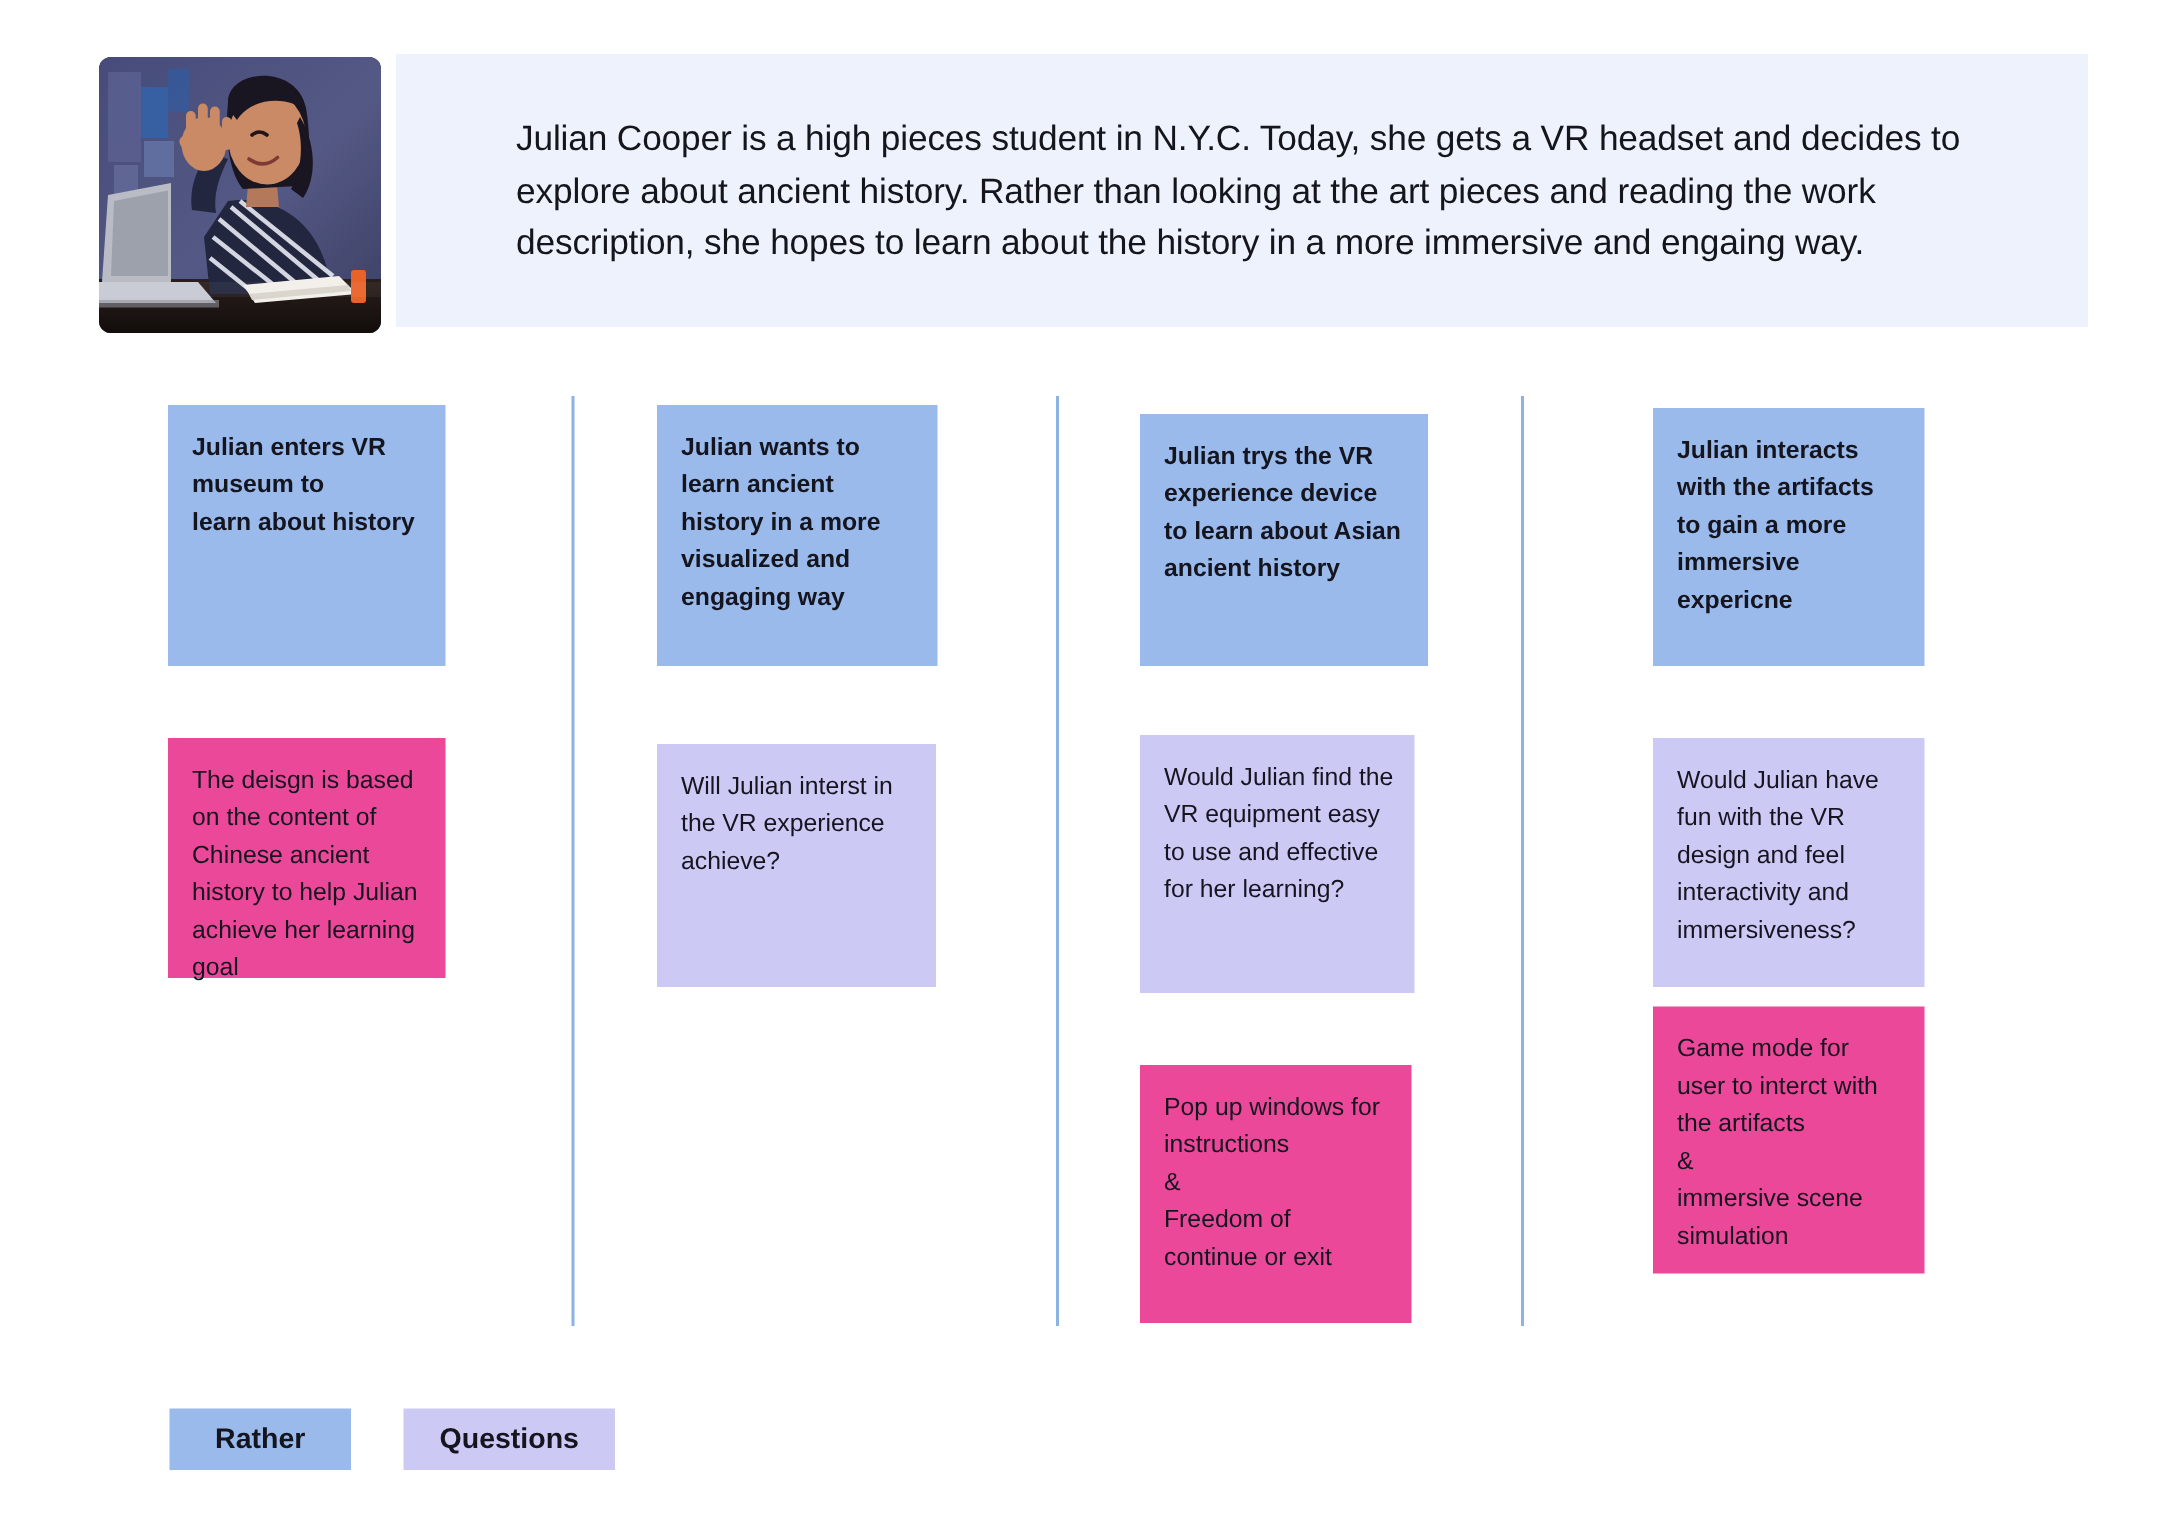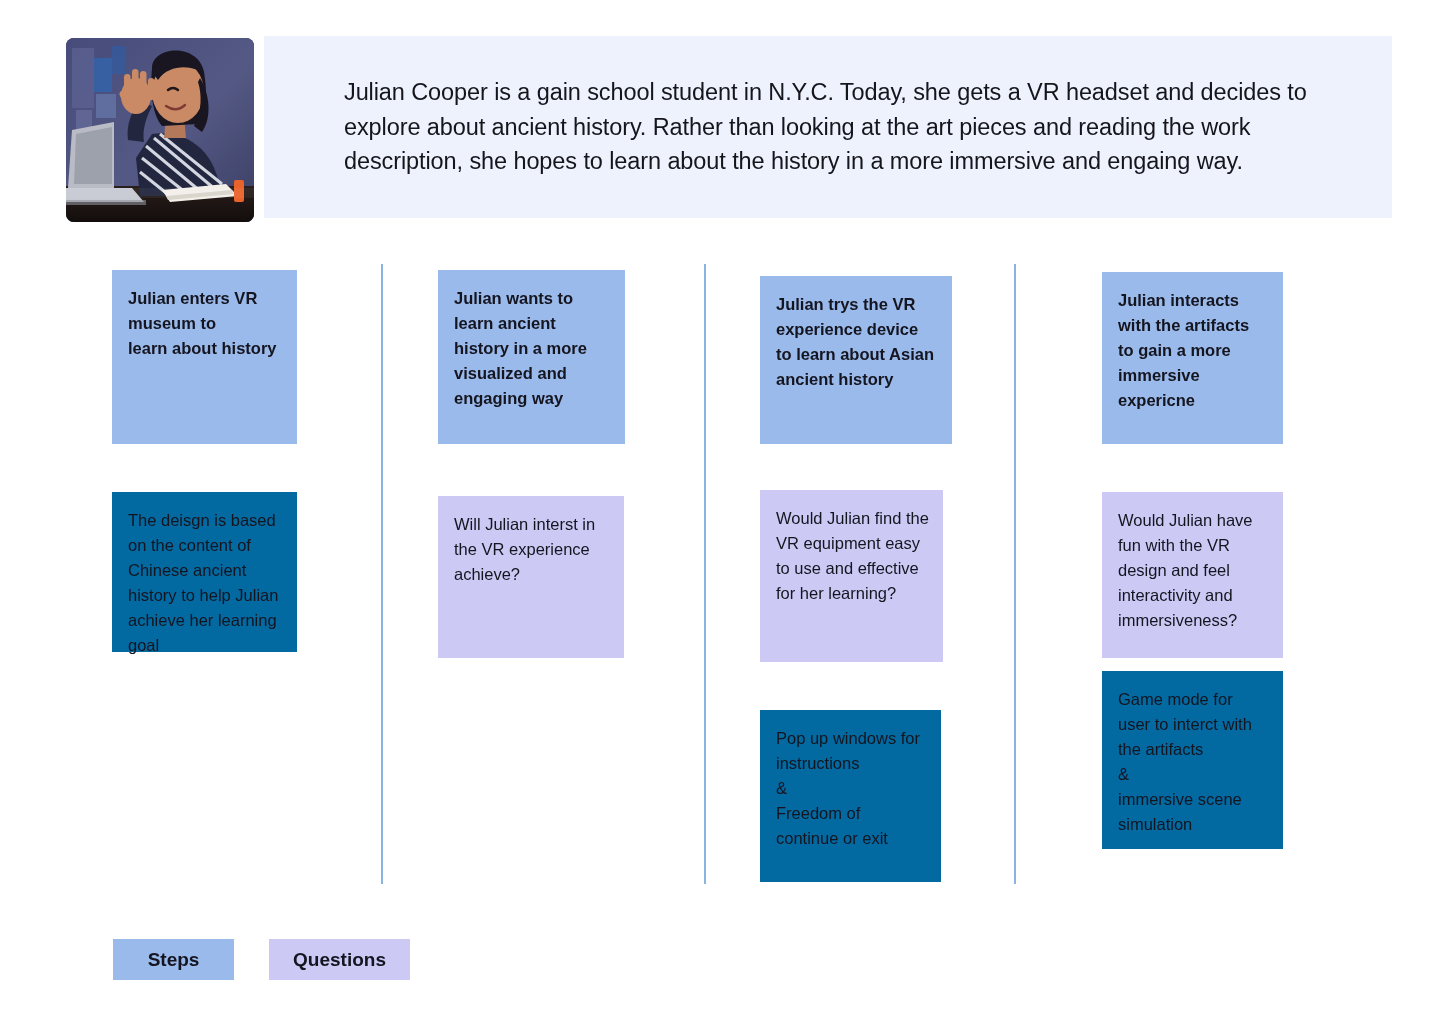--- a/index.html
+++ b/index.html
@@ -98,21 +98,21 @@
   .card.step {
     background: #9ABAEB;
     font-weight: bold;
     font-size: 16.5px;
   }
   .card.question {
     background: #CCCAF5;
     font-weight: normal;
   }
   .card.idea {
-    background: #0369a1;
+    background: #ec4899;
     font-weight: normal;
   }
 
   
   #column-0 .card-step     { top: 270px; left: 0; width: 185px; height: 174px; }
   #column-0 .card-idea-a   { top: 492px; width: 185px; height: 160px; left: 0; }
 
   #column-1 .card-step     { top: 270px; left: 0; width: 187px; height: 174px; }
   #column-1 .card-question { top: 496px; left: 0; width: 186px; height: 162px; }
 
@@ -214,21 +214,21 @@
 
       <path d="M96 152 L160 146 L172 158 L104 164 Z" fill="#f3f0ea"></path>
       <path d="M100 158 L166 152 L168 156 L102 162 Z" fill="#d8d4cc"></path>
       <rect x="168" y="142" width="10" height="22" rx="2" fill="#e8622a"></rect>
 
       <rect x="0" y="150" width="188" height="10" fill="#ffffff" opacity="0.05"></rect>
     </svg>
   </div>
 
   <div id="persona-banner">
-    <p>Julian Cooper is a gain school student in N.Y.C. Today, she gets a VR headset and decides to explore about ancient history. Rather than looking at the art pieces and reading the work description, she hopes to learn about the history in a more immersive and engaing way.</p>
+    <p>Julian Cooper is a high pieces student in N.Y.C. Today, she gets a VR headset and decides to explore about ancient history. Rather than looking at the art pieces and reading the work description, she hopes to learn about the history in a more immersive and engaing way.</p>
   </div>
 </div>
 
 <div id="journey-board">
 
   <div class="column-divider" id="divider-1"></div>
   <div class="column-divider" id="divider-2"></div>
   <div class="column-divider" id="divider-3"></div>
 
   <div class="journey-column" id="column-0">
@@ -253,15 +253,15 @@
   <div class="journey-column" id="column-3">
     <div class="card step card-step">Julian interacts with the artifacts to gain a more immersive expericne</div>
     <div class="card question card-question">Would Julian have fun with the VR design and feel interactivity and immersiveness?</div>
     <div class="card idea card-idea">Game mode for user to interct with the artifacts
 &amp;
 immersive scene simulation</div>
   </div>
 </div>
 
 <div id="legend">
-  <div class="legend-item" id="legend-steps">Steps</div>
+  <div class="legend-item" id="legend-steps">Rather</div>
   <div class="legend-item" id="legend-questions">Questions</div>
 </div>
 
 </body></html>

